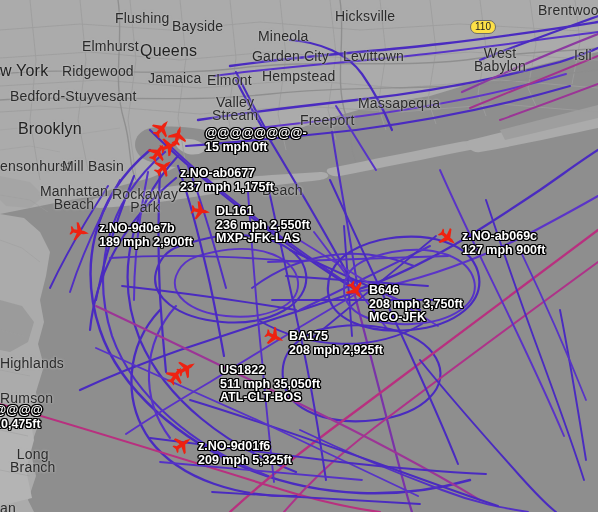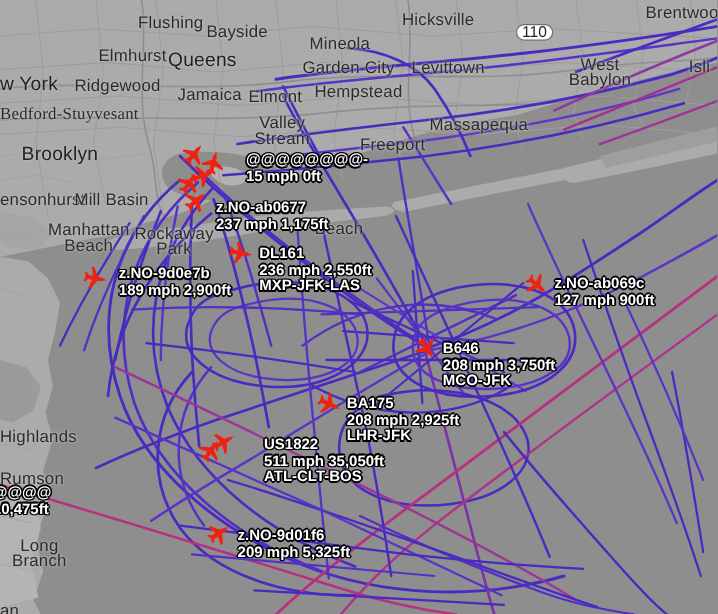--- a/index.html
+++ b/index.html
@@ -7,23 +7,23 @@
        font-family:"Liberation Sans","DejaVu Sans",sans-serif;}
   #map{position:relative;width:598px;height:512px;overflow:hidden;
        background:#8e8e8e;}
   #map svg.layer{position:absolute;left:0;top:0;width:598px;height:512px;}
   .placename{position:absolute;color:#2b2b2b;font-size:12.5px;
     white-space:nowrap;letter-spacing:.2px;
     text-shadow:0 0 2px rgba(190,190,190,.95),0 0 3px rgba(190,190,190,.85);}
   .placename.big{font-size:16px;color:#222;}
   .placename.mid{font-size:14px;}
   .placename.two{line-height:13px;text-align:center;}
-  .shield{position:absolute;background:#ffffff;border:1.2px solid #6d6d6d;
-    border-radius:7px;font-size:13px;color:#232323;padding:0 4px;
-    line-height:12px;height:12px;}
+  .shield{position:absolute;background:#fde047;border:1.2px solid #6d6d6d;
+    border-radius:7px;font-size:10px;color:#232323;padding:0 4px;
+    line-height:12px;height:12px;margin-left:40px;}
   .aclabel{position:absolute;color:#fff;font-size:12.5px;font-weight:bold;
     line-height:13.5px;white-space:nowrap;
     text-shadow:-1.4px 0 0 #000,1.4px 0 0 #000,0 -1.4px 0 #000,0 1.4px 0 #000,
                 -1px -1px 0 #000,1px -1px 0 #000,-1px 1px 0 #000,1px 1px 0 #000;}
   .plane{position:absolute;width:0;height:0;}
   .plane svg{position:absolute;left:-11px;top:-11px;overflow:visible;}
 </style>
 </head>
 <body>
 
@@ -206,21 +206,21 @@
       <div class="placename mid" style="left: 343px; top: 48px;">Levittown</div>
       <div class="placename mid" style="left: 62px; top: 63px;">Ridgewood</div>
       <div class="placename mid" style="left: 148px; top: 70px;">Jamaica</div>
       <div class="placename mid" style="left: 207px; top: 72px;">Elmont</div>
       <div class="placename mid" style="left: 262px; top: 68px;">Hempstead</div>
       <div class="placename two mid" style="left: 474px; top: 47px;">
         <div>West</div>
         <div>Babylon</div>
       </div>
       <div class="placename mid" style="left: 574px; top: 47px;">Isli</div>
-      <div class="placename mid" style="left: 0px; top: 88px; font-family: Liberation Serif, serif;">Bedford-Stuyvesant</div>
+      <div class="placename mid" style="left: 10px; top: 88px;">Bedford-Stuyvesant</div>
       <div class="placename two mid" style="left: 212px; top: 96px;">
         <div>Valley</div>
         <div>Stream</div>
       </div>
       <div class="placename mid" style="left: 300px; top: 112px;">Freeport</div>
       <div class="placename mid" style="left: 358px; top: 95px;">Massapequa</div>
       <div class="placename big" style="left: 18px; top: 120px;">Brooklyn</div>
       <div class="placename mid" style="left: 0px; top: 158px;">ensonhurst</div>
       <div class="placename mid" style="left: 62px; top: 158px;">Mill Basin</div>
       <div class="placename mid" style="left: 262px; top: 182px;">Beach</div>
@@ -318,21 +318,20 @@
         <div>MCO-JFK</div>
       </div>
       <div class="plane" style="left: 275px; top: 337px;">
         <svg width="22" height="22" viewBox="-11 -11 22 22" style="transform:rotate(115deg)">
           <path d="M0,-9 L1.7,-4 L1.7,-1.5 L9,3 L9,5 L1.7,3 L1.7,6.5 L4,8.5 L4,10 L0,8.8 L-4,10 L-4,8.5 L-1.7,6.5 L-1.7,3 L-9,5 L-9,3 L-1.7,-1.5 L-1.7,-4 Z" fill="#ee2211"></path>
         </svg>
       </div>
       <div class="aclabel" style="left: 289px; top: 330px;">
         <div>BA175</div>
         <div>208 mph 2,925ft</div>
-        <div>LHR-JFK</div>
       </div>
       <div class="plane" style="left: 187px; top: 368px;">
         <svg width="22" height="22" viewBox="-11 -11 22 22" style="transform:rotate(60deg)">
           <path d="M0,-9 L1.7,-4 L1.7,-1.5 L9,3 L9,5 L1.7,3 L1.7,6.5 L4,8.5 L4,10 L0,8.8 L-4,10 L-4,8.5 L-1.7,6.5 L-1.7,3 L-9,5 L-9,3 L-1.7,-1.5 L-1.7,-4 Z" fill="#ee2211"></path>
         </svg>
       </div>
       <div class="aclabel" style="left: 206px; top: 364px; margin-left: 14px;">
         <div>US1822</div>
         <div>511 mph 35,050ft</div>
         <div>ATL-CLT-BOS</div>

